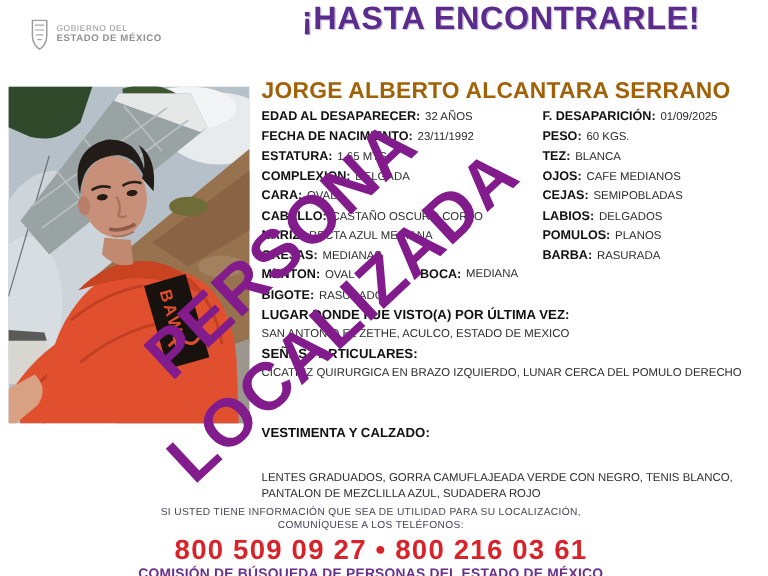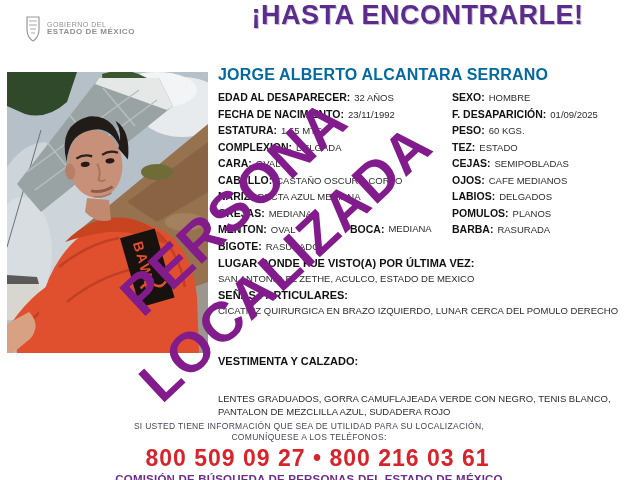--- a/index.html
+++ b/index.html
@@ -14,21 +14,21 @@
   .logo-line1{font-size:7px;letter-spacing:.5px;}
   .logo-line2{font-size:8px;font-weight:bold;letter-spacing:.5px;}
   .title{
     position:absolute;left:250px;top:0;width:335px;text-align:center;
     font-size:27px;font-weight:bold;color:#5b2c8c;letter-spacing:.5px;
     text-shadow:1px 1px 0 #c9c2d6;white-space:nowrap;
   }
   
   .photo{position:absolute;left:7px;top:72px;width:201px;height:281px;}
   
-  .name{position:absolute;left:218px;top:66px;font-size:16px;font-weight:bold;color:#0369a1;white-space:nowrap;letter-spacing:.2px;}
+  .name{position:absolute;left:218px;top:66px;font-size:19px;font-weight:bold;color:#a16207;white-space:nowrap;letter-spacing:.2px;}
   
   .col{position:absolute;top:91px;}
   .col-left{left:218px;width:235px;}
   .col-right{left:452px;width:185px;}
   .frow{height:16.5px;display:flex;align-items:baseline;gap:4px;white-space:nowrap;position:relative;}
   .flabel{font-size:10.5px;font-weight:bold;color:#111;}
   .fvalue{font-size:9.5px;color:#2b2b2b;}
   .boca-pair{position:absolute;left:132px;top:0;display:flex;gap:4px;align-items:flex-start;}
   
   .section{position:absolute;left:218px;}
@@ -183,42 +183,38 @@
         </span>
     </div>
     <div class="frow">
         <span class="flabel">BIGOTE:</span>
         <span class="fvalue">RASURADO</span>
       </div>
   </div>
 
   <div class="col col-right">
     <div class="frow">
-        <span class="flabel">SEXO:</span>
-        <span class="fvalue">HOMBRE</span>
-      </div>
-    <div class="frow">
         <span class="flabel">F. DESAPARICIÓN:</span>
         <span class="fvalue">01/09/2025</span>
       </div>
     <div class="frow">
         <span class="flabel">PESO:</span>
         <span class="fvalue">60 KGS.</span>
       </div>
     <div class="frow">
         <span class="flabel">TEZ:</span>
-        <span class="fvalue">ESTADO</span>
+        <span class="fvalue">BLANCA</span>
+      </div>
+    <div class="frow">
+        <span class="flabel">OJOS:</span>
+        <span class="fvalue">CAFE MEDIANOS</span>
       </div>
     <div class="frow">
         <span class="flabel">CEJAS:</span>
         <span class="fvalue">SEMIPOBLADAS</span>
-      </div>
-    <div class="frow">
-        <span class="flabel">OJOS:</span>
-        <span class="fvalue">CAFE MEDIANOS</span>
       </div>
     <div class="frow">
         <span class="flabel">LABIOS:</span>
         <span class="fvalue">DELGADOS</span>
       </div>
     <div class="frow">
         <span class="flabel">POMULOS:</span>
         <span class="fvalue">PLANOS</span>
       </div>
     <div class="frow">

